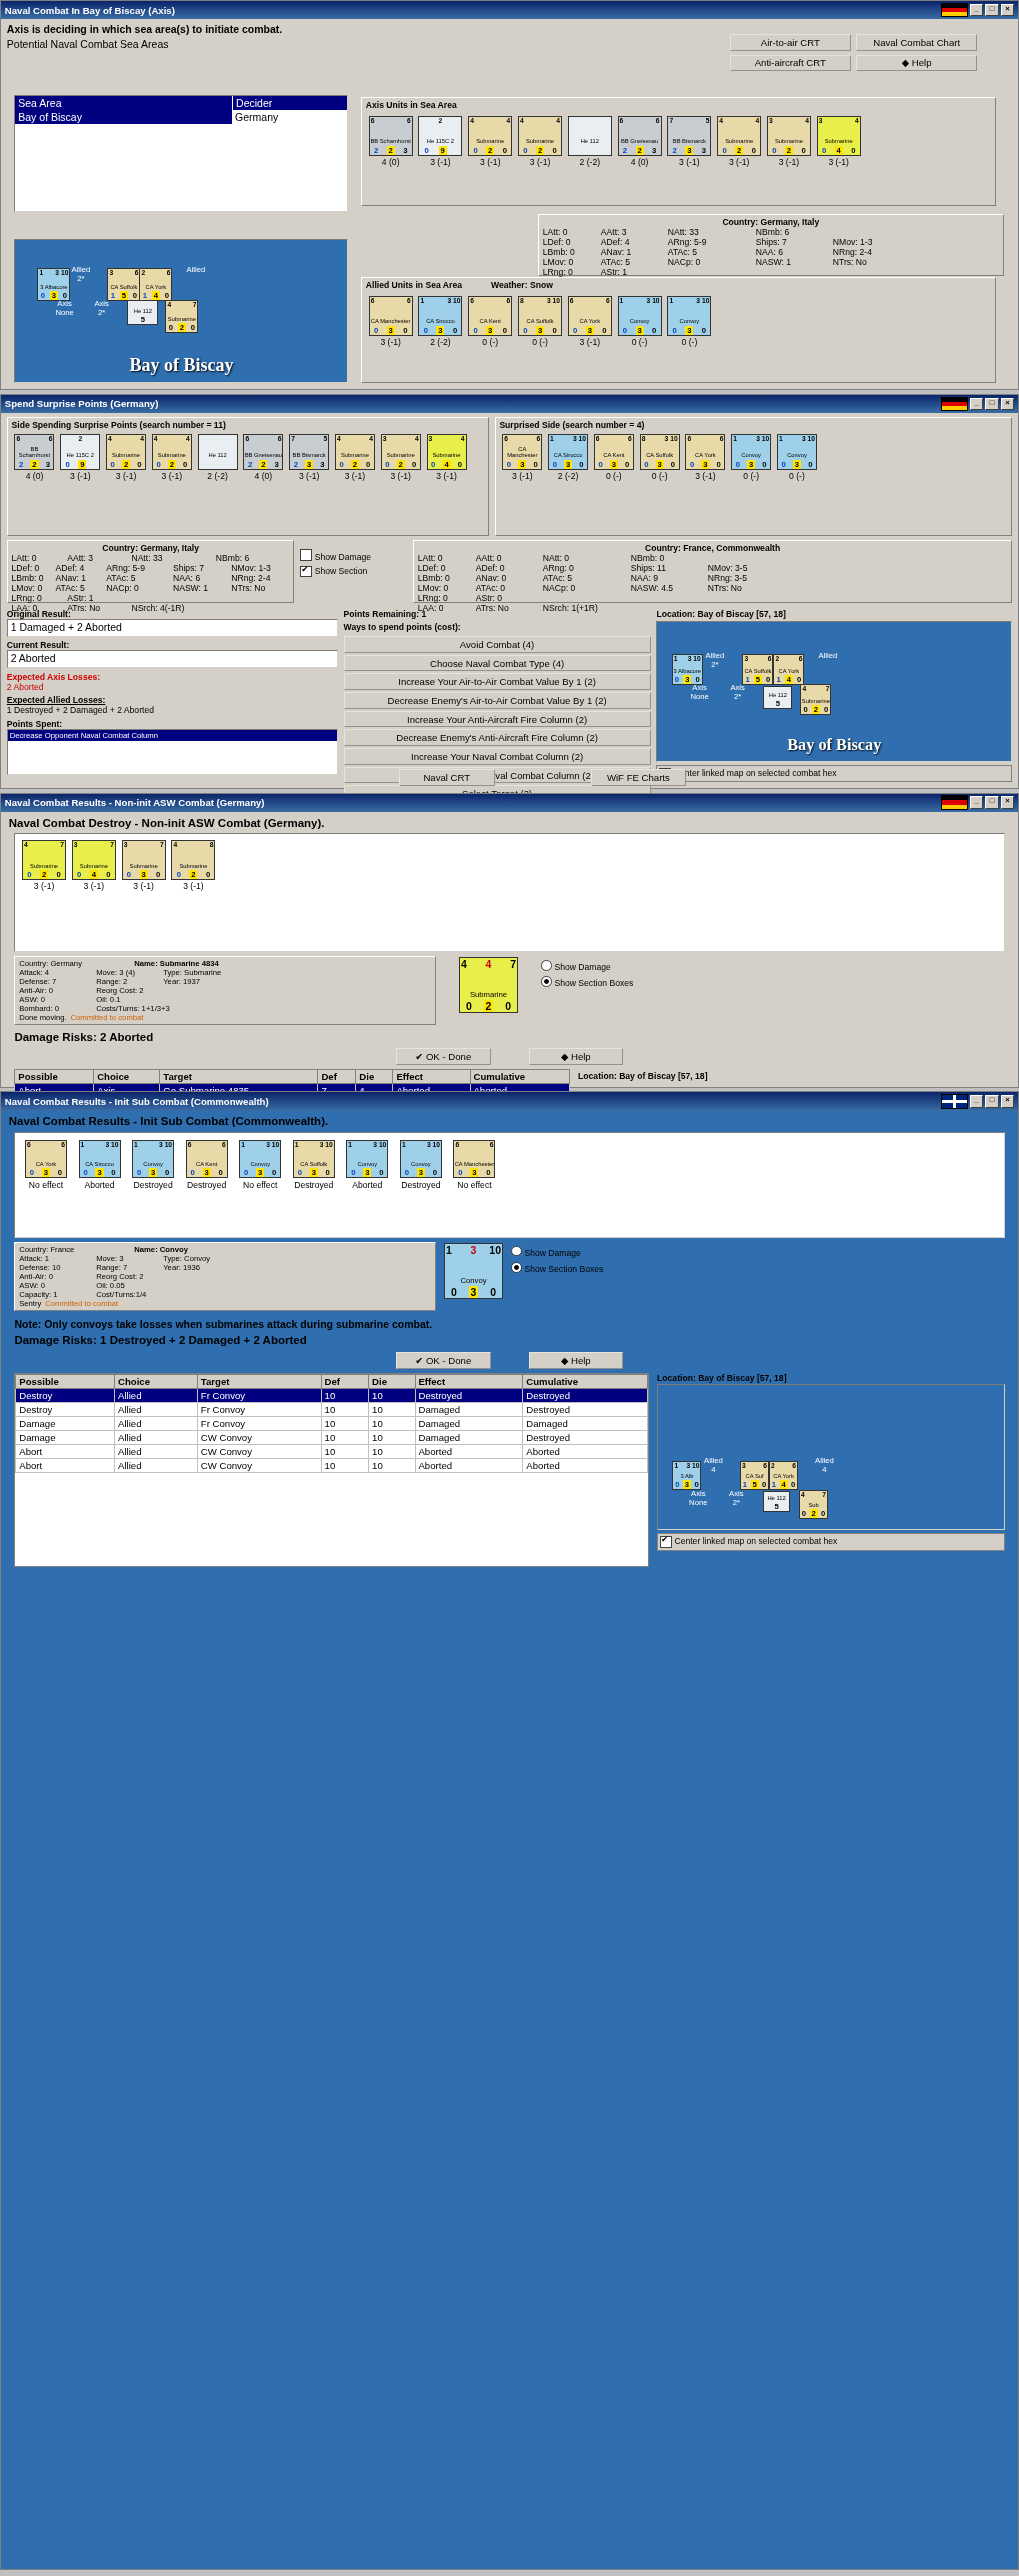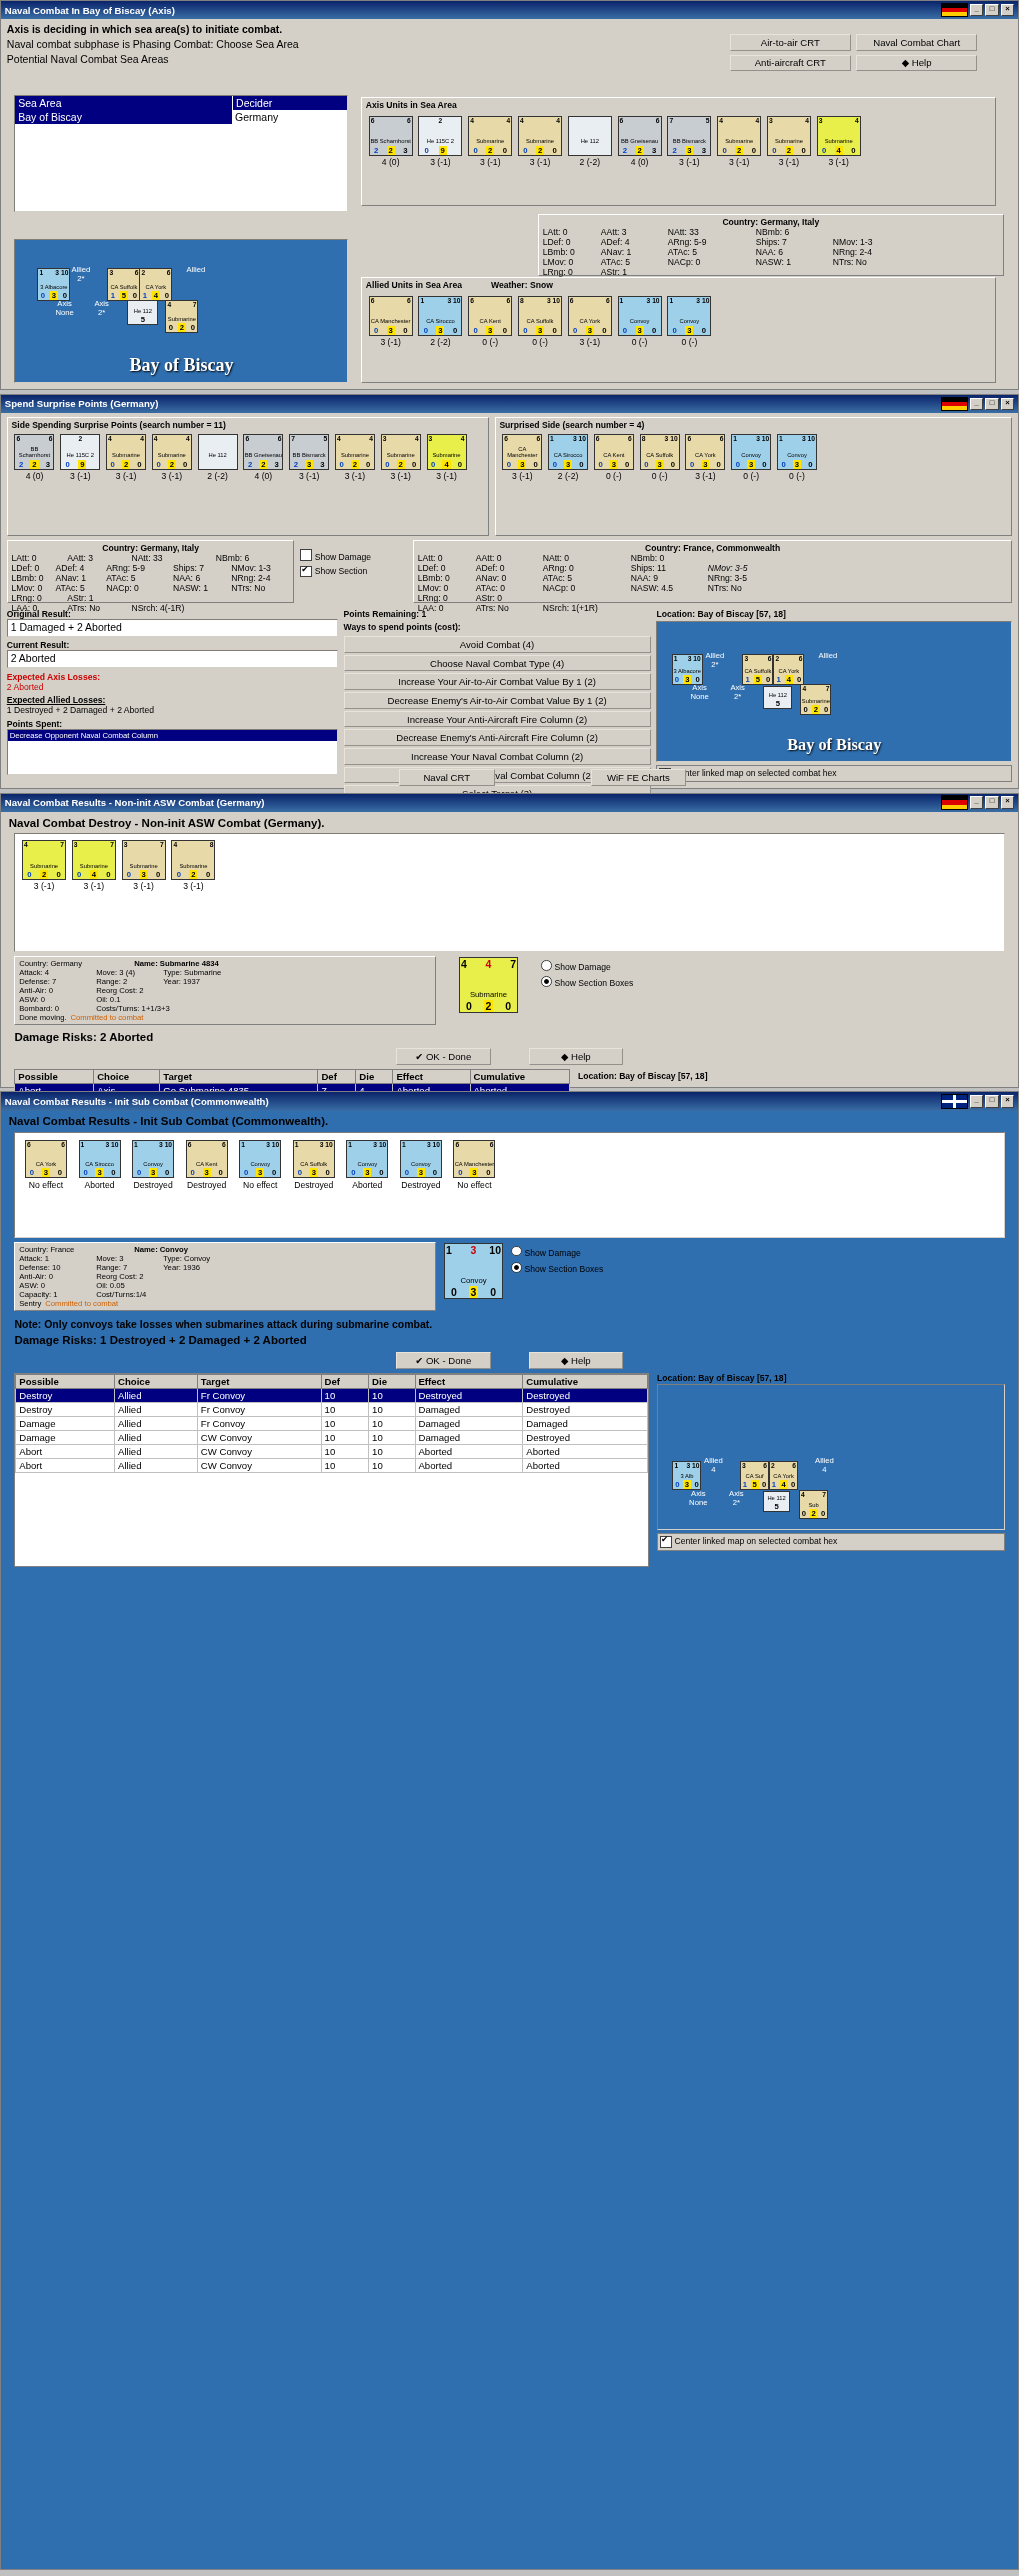--- a/index.html
+++ b/index.html
@@ -66,21 +66,20 @@
     <span class="tright">
       <span class="flag de"></span>
       <span class="sysbtn">_</span>
       <span class="sysbtn">□</span>
       <span class="sysbtn">×</span>
     </span>
   </div>
 
   <div style="padding:3.8px 5.8px 0 5.8px;">
     <div class="lbl bold">Axis is deciding in which sea area(s) to initiate combat.</div>
-    <div class="lbl" style="margin-top:2.9px;">Naval combat subphase is Phasing Combat: Choose Sea Area</div>
     <div class="lbl" style="margin-top:2.9px;">Potential Naval Combat Sea Areas</div>
   </div>
 
   <div style="position:absolute;left:729px;top:33px;width:280px;">
     <div style="display:flex;gap:5.8px;margin-bottom:3.8px;">
       <div class="btn" style="width:107px;">Air-to-air CRT</div>
       <div class="btn" style="width:107px;">Naval Combat Chart</div>
     </div>
     <div style="display:flex;gap:5.8px;">
       <div class="btn" style="width:107px;">Anti-aircraft CRT</div>
@@ -435,21 +434,21 @@
             <span class="statline" style="width:58px;">LAtt: 0</span>
             <span class="statline" style="width:67px;">AAtt: 0</span>
             <span class="statline" style="width:88px;">NAtt: 0</span>
             <span class="statline" style="width:77px;">NBmb: 0</span>
           </div>
           <div style="display:flex;">
             <span class="statline" style="width:58px;">LDef: 0</span>
             <span class="statline" style="width:67px;">ADef: 0</span>
             <span class="statline" style="width:88px;">ARng: 0</span>
             <span class="statline" style="width:77px;">Ships: 11</span>
-            <span class="statline" style="width:77px;font-style:italic;">NMov: 3-5</span>
+            <span class="statline" style="width:77px;">NMov: 3-5</span>
           </div>
           <div style="display:flex;">
             <span class="statline" style="width:58px;">LBmb: 0</span>
             <span class="statline" style="width:67px;">ANav: 0</span>
             <span class="statline" style="width:88px;">ATAc: 5</span>
             <span class="statline" style="width:77px;">NAA: 9</span>
             <span class="statline" style="width:77px;">NRng: 3-5</span>
           </div>
           <div style="display:flex;">
             <span class="statline" style="width:58px;">LMov: 0</span>

